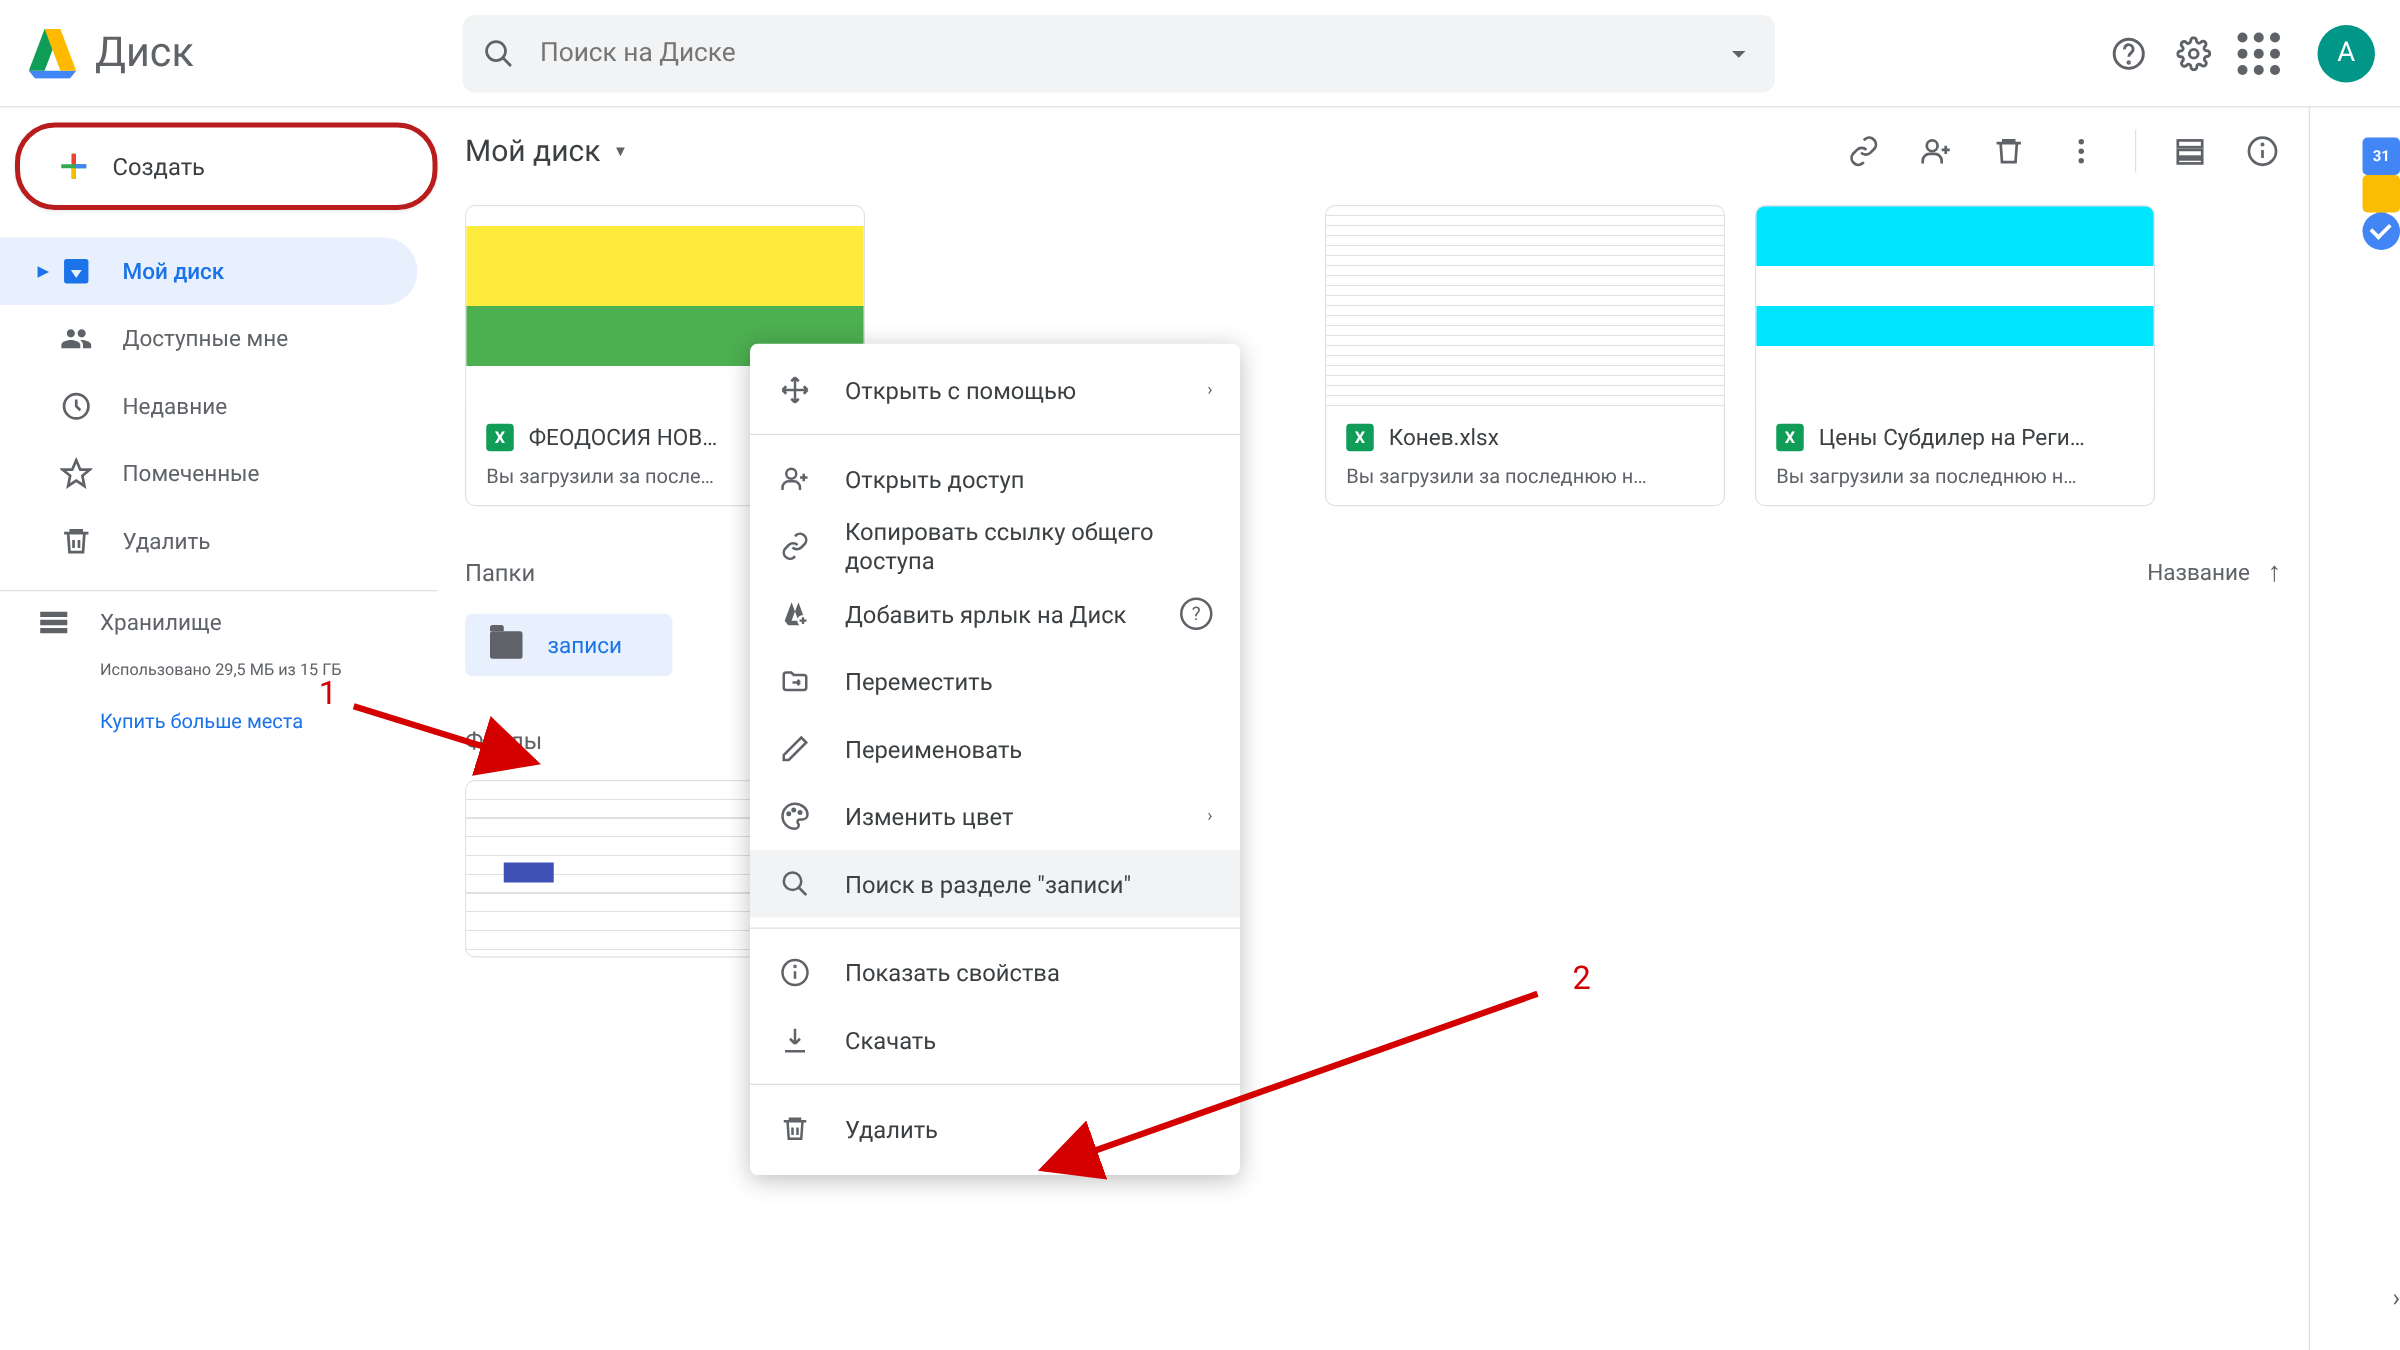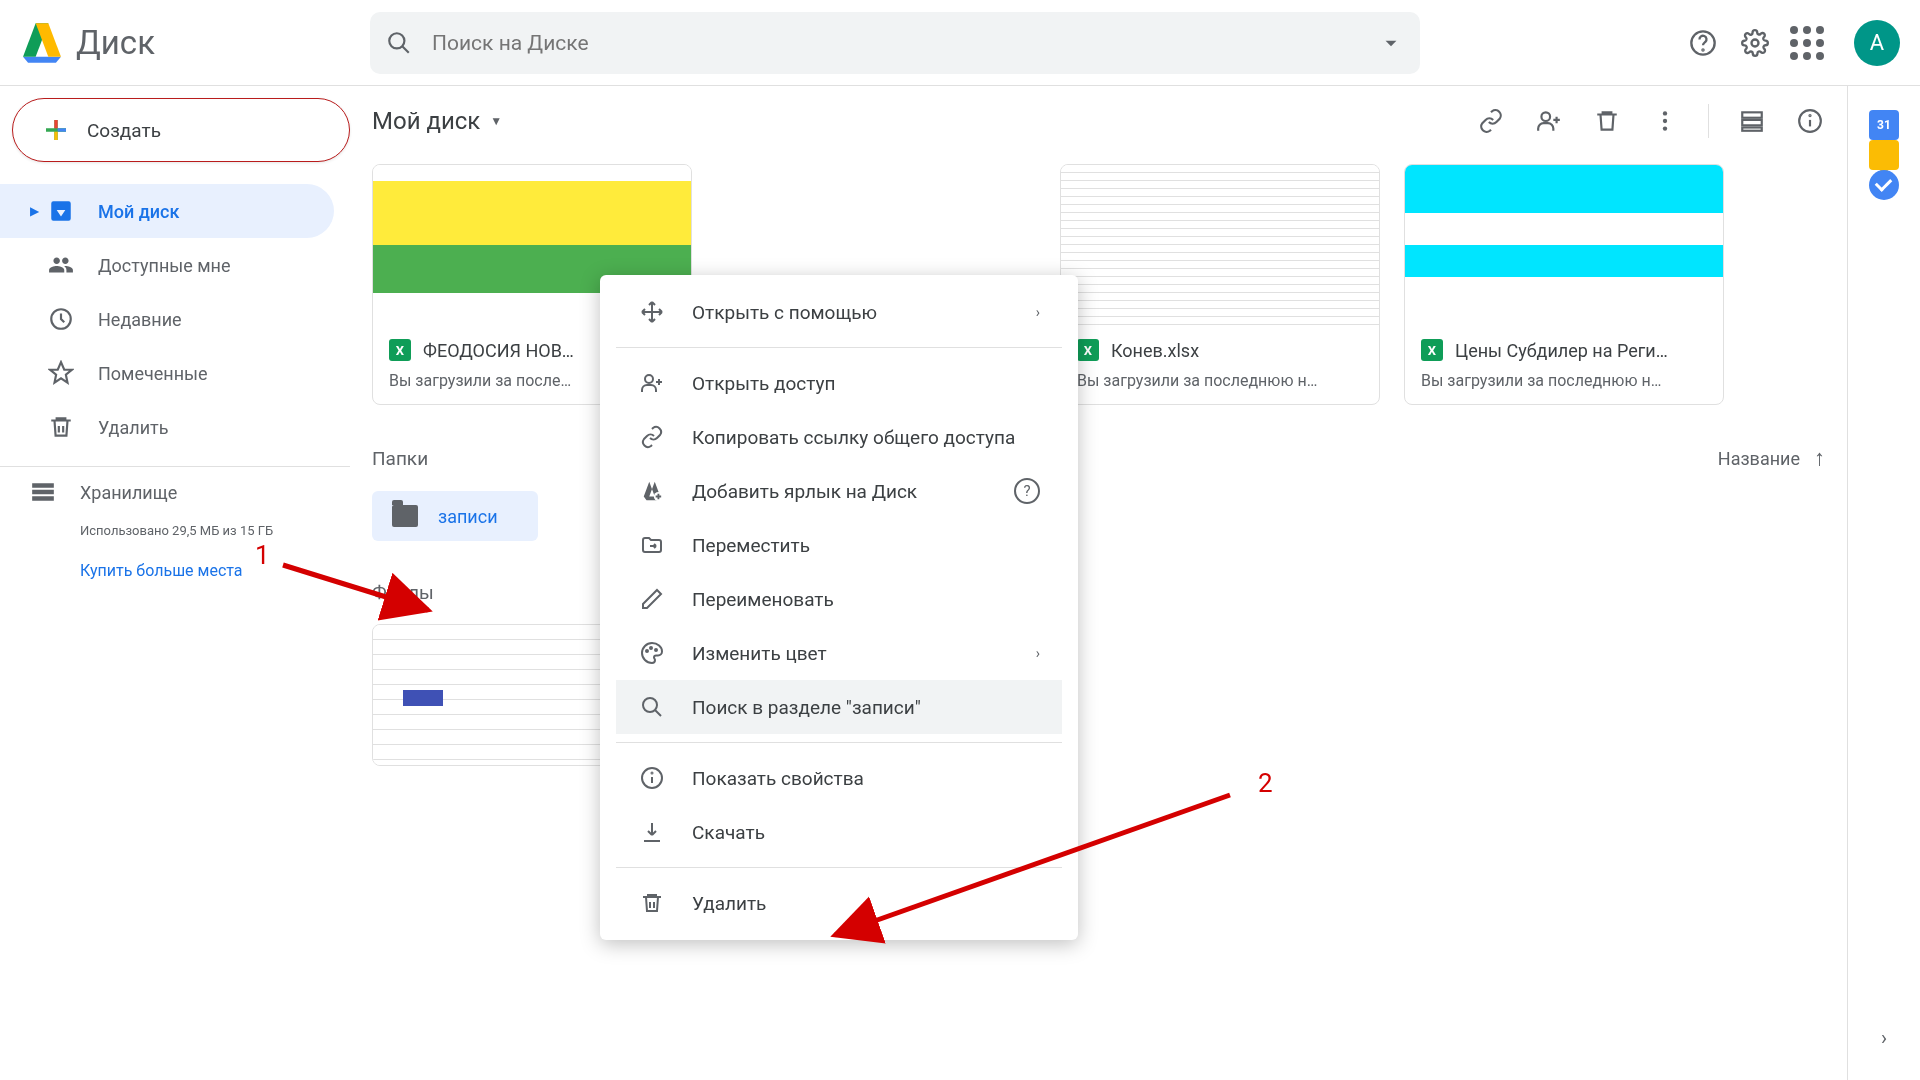--- a/index.html
+++ b/index.html
@@ -19,21 +19,21 @@
 .hicon { width: 30px; height: 30px; color: #5f6368; display: flex; align-items: center; justify-content: center; cursor: pointer; }
 .apps-grid { display: grid; grid-template-columns: repeat(3, 8px); grid-template-rows: repeat(3, 8px); gap: 5px; }
 .apps-grid span { background: #5f6368; border-radius: 50%; }
 .avatar { width: 46px; height: 46px; border-radius: 50%; background: #009688; color: #fff; display: flex; align-items: center; justify-content: center; font-size: 22px; margin-left: 10px; }
 
 
 .layout { display: flex; height: calc(100% - 86px); }
 
 
 .sidebar { width: 350px; padding-top: 12px; flex-shrink: 0; }
-.create-btn { display: flex; align-items: center; background: #fff; border: 1px solid #b91c1c; border-radius: 32px; padding: 16px 28px; margin-left: 12px; margin-bottom: 22px; box-shadow: 0 1px 3px rgba(0,0,0,0.1); cursor: pointer; }
+.create-btn { display: flex; align-items: center; background: #fff; border: 4px solid #b91c1c; border-radius: 32px; padding: 16px 28px; margin-left: 12px; margin-bottom: 22px; box-shadow: 0 1px 3px rgba(0,0,0,0.1); cursor: pointer; }
 .plus-icon { width: 30px; height: 30px; margin-right: 16px; }
 .create-btn span.lbl { font-size: 19px; color: #3c4043; }
 .nav-item { display: flex; align-items: center; height: 54px; padding-left: 30px; border-radius: 0 30px 30px 0; margin-right: 16px; cursor: pointer; }
 .nav-item.active { background: #e8f0fe; color: #1a73e8; }
 .nav-item .chev { width: 10px; margin-right: 8px; font-size: 12px; color: #5f6368; }
 .nav-item.active .chev { color: #1a73e8; }
 .nav-item .nicon { width: 26px; height: 26px; margin-right: 24px; color: #5f6368; }
 .nav-item.active .nicon { color: #1a73e8; }
 .nav-item .nlabel { font-size: 18px; color: #5f6368; }
 .nav-item.active .nlabel { color: #1a73e8; font-weight: 500; }
@@ -79,31 +79,31 @@
 .folder-icon:before { content: ''; position: absolute; top: -5px; left: 0; width: 11px; height: 5px; background: #5f6368; border-radius: 2px 2px 0 0; }
 .folder-name { font-size: 18px; color: #1a73e8; }
 
 
 .files-grid { margin-top: 20px; }
 .file-card.small .thumb { height: 140px; }
 .grid-thumb { background: repeating-linear-gradient(180deg, #fff, #fff 14px, #e0e0e0 14px, #e0e0e0 15px); position: relative; }
 .grid-thumb:after { content: ''; position: absolute; left: 30px; top: 65px; width: 40px; height: 16px; background: #3f51b5; }
 
 
-.ctx { position: absolute; left: 600px; top: 275px; width: 478px; background: #fff; border-radius: 6px; box-shadow: 0 4px 20px rgba(0,0,0,0.25); padding: 10px 16px; z-index: 100; }
+.ctx { position: absolute; left: 600px; top: 275px; width: 392px; background: #fff; border-radius: 6px; box-shadow: 0 4px 20px rgba(0,0,0,0.25); padding: 10px 0; z-index: 100; }
 .ctx-item { display: flex; align-items: center; height: 54px; padding: 0 22px; cursor: pointer; }
 .ctx-item:hover, .ctx-item.hover { background: #f1f3f4; }
 .ctx-icon { width: 28px; height: 28px; margin-right: 26px; color: #5f6368; display: flex; align-items: center; justify-content: center; }
 .ctx-label { font-size: 19px; color: #3c4043; flex: 1; }
 .ctx-arrow { color: #5f6368; font-size: 14px; }
 .ctx-help { width: 26px; height: 26px; border: 2px solid #5f6368; border-radius: 50%; display: flex; align-items: center; justify-content: center; font-size: 15px; color: #5f6368; }
 .ctx hr { border: none; border-top: 1px solid #e0e0e0; margin: 8px 0; }
 
 
-.side-panel { width: 72px; display: flex; flex-direction: column; align-items: center; padding-top: 24px; }
+.side-panel { width: 72px; display: flex; flex-direction: column; align-items: flex-end; padding-top: 24px; }
 .sp-icon { width: 30px; height: 30px; border-radius: 4px; cursor: pointer; }
 .sp-cal { background: #4285f4; color: #fff; display: flex; align-items: center; justify-content: center; font-size: 12px; font-weight: bold; }
 .sp-keep { background: #fbbc04; border-radius: 4px; position: relative; }
 .sp-keep:after{ content:''; position:absolute; bottom:-3px; left:50%; transform:translateX(-50%); width:8px; height:6px; background:#fbbc04; border-radius:0 0 4px 4px;}
 .sp-tasks { background: #4285f4; border-radius: 50%; position: relative; }
 .sp-tasks:after{content:''; position:absolute; top:8px; left:7px; width:12px; height:7px; border-left:3px solid #fff; border-bottom:3px solid #fff; transform:rotate(-45deg);}
 .sp-chev { margin-top: auto; margin-bottom: 30px; color: #5f6368; font-size: 20px; cursor: pointer; }
 
 
 .arrow1 { position: absolute; pointer-events: none; z-index: 200; }

